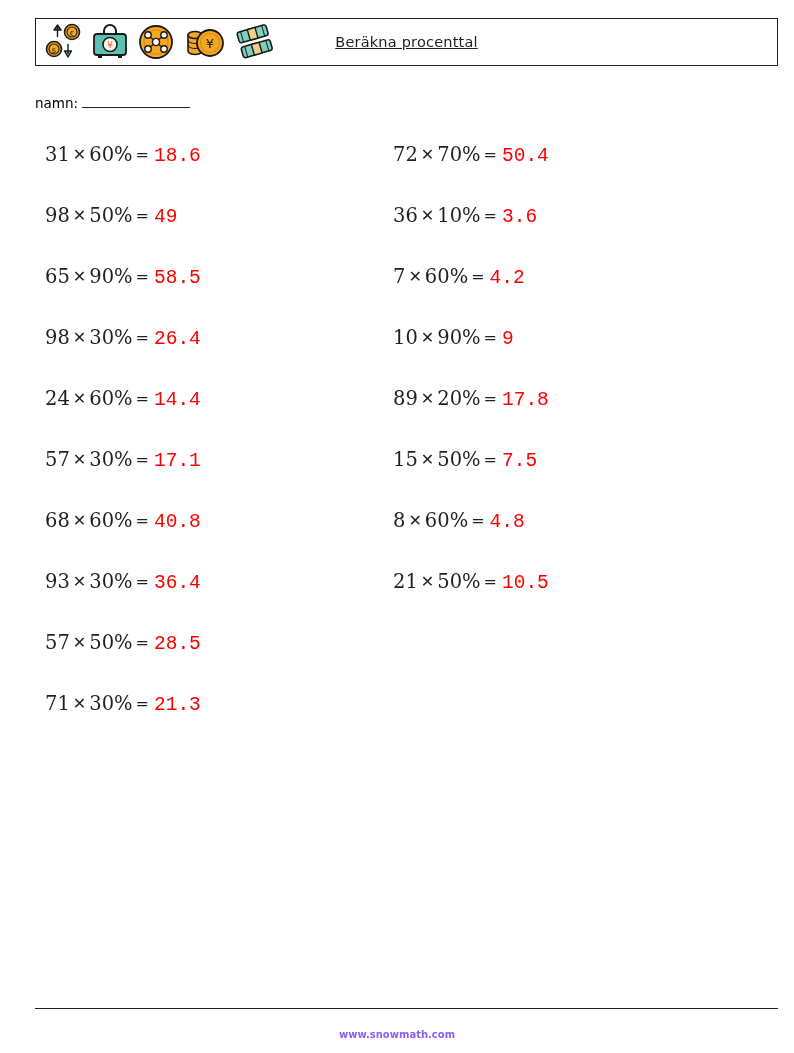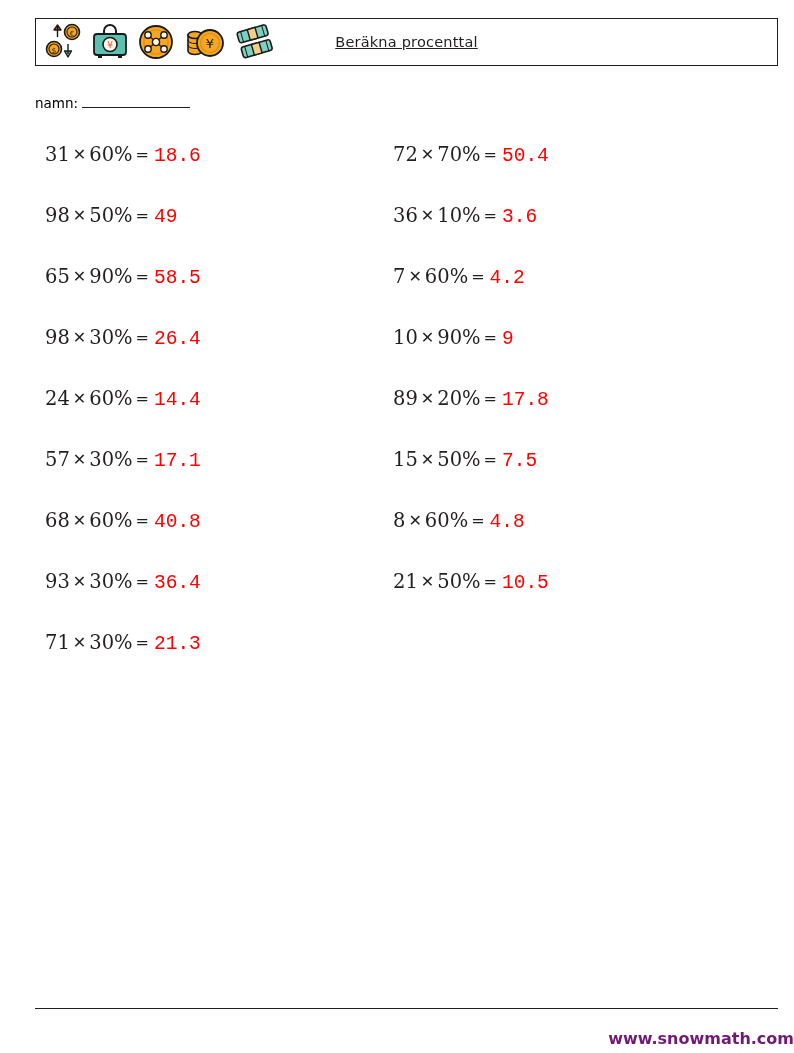--- a/index.html
+++ b/index.html
@@ -130,25 +130,25 @@
     left: 35px;
     top: 1008px;
     width: 743px;
     border-top: 1.6px solid #231f20;
   }
   .footer-text {
     position: absolute;
     left: 0;
     right: 0;
     top: 1029px;
-    text-align: right;
-    font-size: 16px;
+    text-align: center;
+    font-size: 10px;
     font-weight: bold;
     font-family: "DejaVu Sans", sans-serif;
-    color: #701a75;
+    color: #8b5cf6;
   }
 </style>
 </head>
 <body>
 
 <div class="header-box">
 
   <div class="header-icons">
 
     <span>
@@ -229,20 +229,21 @@
 
   <div class="prob-col col-left">
     <div class="prob-row"><span class="prob-expr">31</span><span class="op-times">✕</span><span class="prob-expr">60%</span><span class="op-times">=</span><span class="prob-answer">18.6</span></div>
     <div class="prob-row"><span class="prob-expr">98</span><span class="op-times">✕</span><span class="prob-expr">50%</span><span class="op-times">=</span><span class="prob-answer">49</span></div>
     <div class="prob-row"><span class="prob-expr">65</span><span class="op-times">✕</span><span class="prob-expr">90%</span><span class="op-times">=</span><span class="prob-answer">58.5</span></div>
     <div class="prob-row"><span class="prob-expr">98</span><span class="op-times">✕</span><span class="prob-expr">30%</span><span class="op-times">=</span><span class="prob-answer">26.4</span></div>
     <div class="prob-row"><span class="prob-expr">24</span><span class="op-times">✕</span><span class="prob-expr">60%</span><span class="op-times">=</span><span class="prob-answer">14.4</span></div>
     <div class="prob-row"><span class="prob-expr">57</span><span class="op-times">✕</span><span class="prob-expr">30%</span><span class="op-times">=</span><span class="prob-answer">17.1</span></div>
     <div class="prob-row"><span class="prob-expr">68</span><span class="op-times">✕</span><span class="prob-expr">60%</span><span class="op-times">=</span><span class="prob-answer">40.8</span></div>
     <div class="prob-row"><span class="prob-expr">93</span><span class="op-times">✕</span><span class="prob-expr">30%</span><span class="op-times">=</span><span class="prob-answer">36.4</span></div>
+    <div class="prob-row"><span class="prob-expr">57</span><span class="op-times">✕</span><span class="prob-expr">50%</span><span class="op-times">=</span><span class="prob-answer">28.5</span></div>
     <div class="prob-row"><span class="prob-expr">71</span><span class="op-times">✕</span><span class="prob-expr">30%</span><span class="op-times">=</span><span class="prob-answer">21.3</span></div>
   </div>
 
   <div class="prob-col col-right">
     <div class="prob-row"><span class="prob-expr">72</span><span class="op-times">✕</span><span class="prob-expr">70%</span><span class="op-times">=</span><span class="prob-answer">50.4</span></div>
     <div class="prob-row"><span class="prob-expr">36</span><span class="op-times">✕</span><span class="prob-expr">10%</span><span class="op-times">=</span><span class="prob-answer">3.6</span></div>
     <div class="prob-row"><span class="prob-expr">7</span><span class="op-times">✕</span><span class="prob-expr">60%</span><span class="op-times">=</span><span class="prob-answer">4.2</span></div>
     <div class="prob-row"><span class="prob-expr">10</span><span class="op-times">✕</span><span class="prob-expr">90%</span><span class="op-times">=</span><span class="prob-answer">9</span></div>
     <div class="prob-row"><span class="prob-expr">89</span><span class="op-times">✕</span><span class="prob-expr">20%</span><span class="op-times">=</span><span class="prob-answer">17.8</span></div>
     <div class="prob-row"><span class="prob-expr">15</span><span class="op-times">✕</span><span class="prob-expr">50%</span><span class="op-times">=</span><span class="prob-answer">7.5</span></div>

